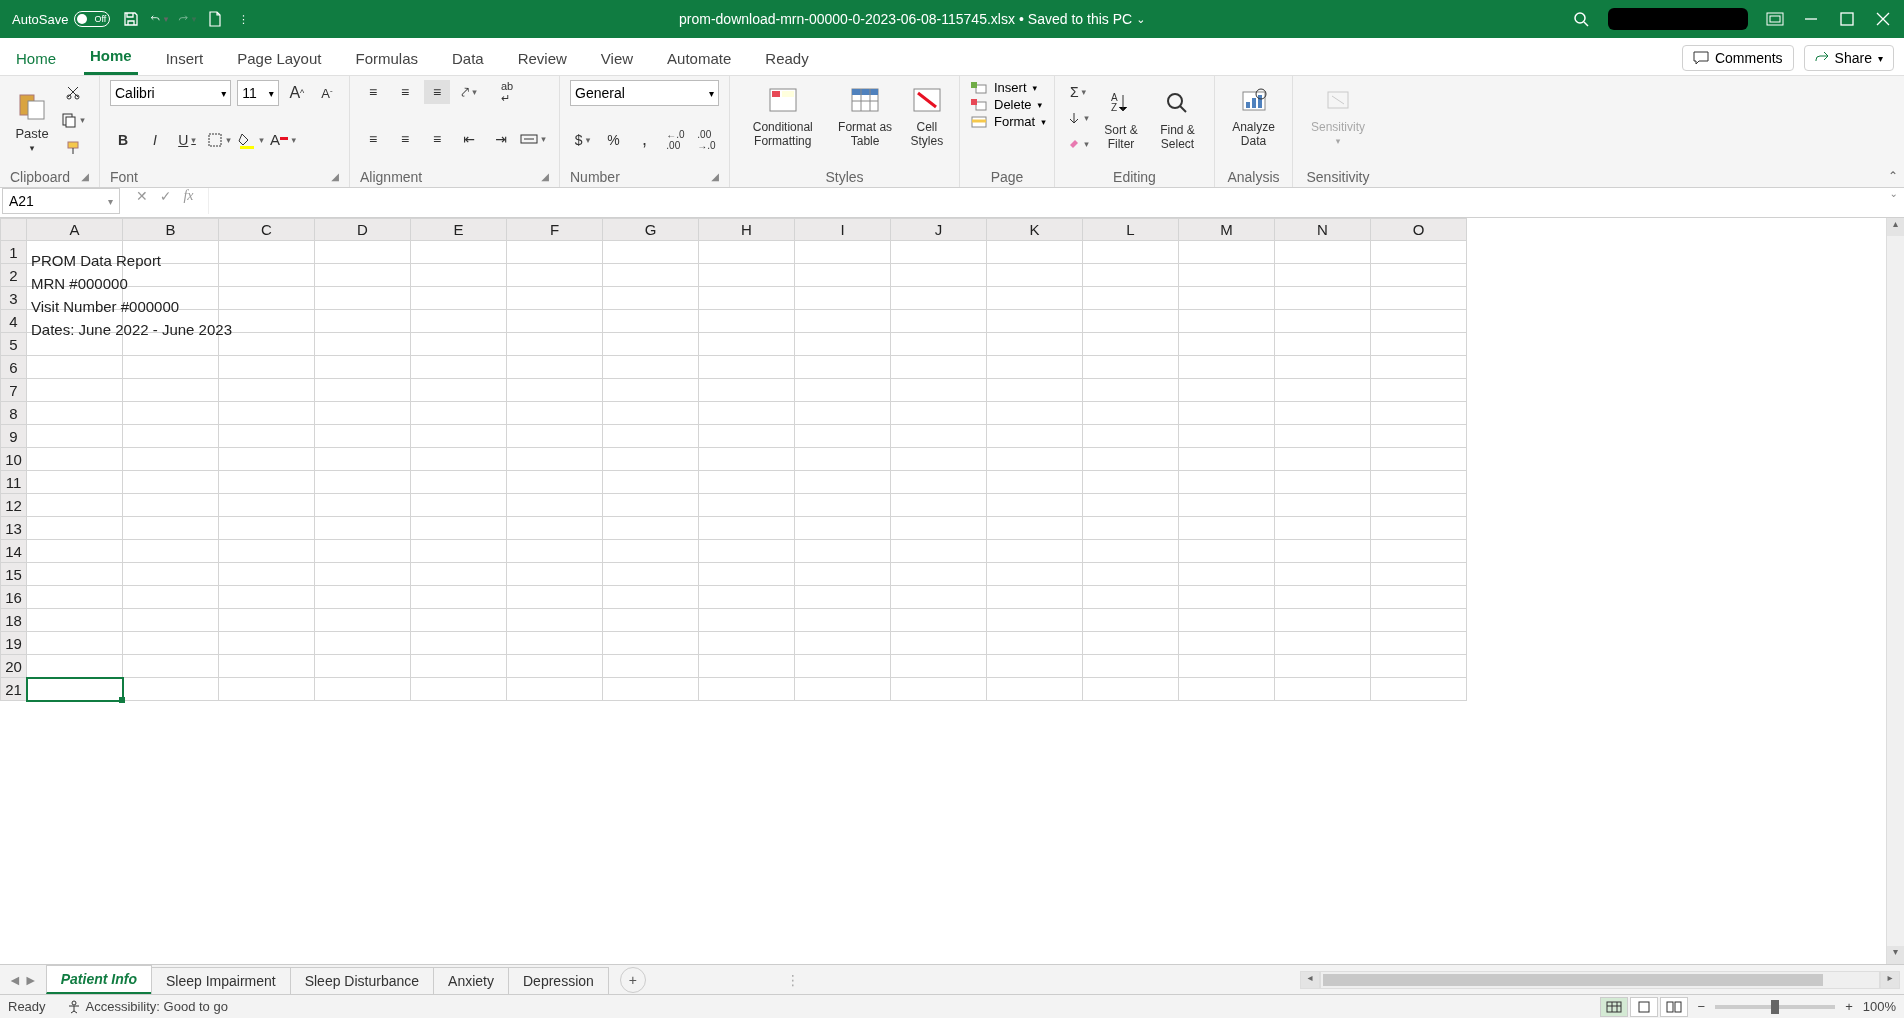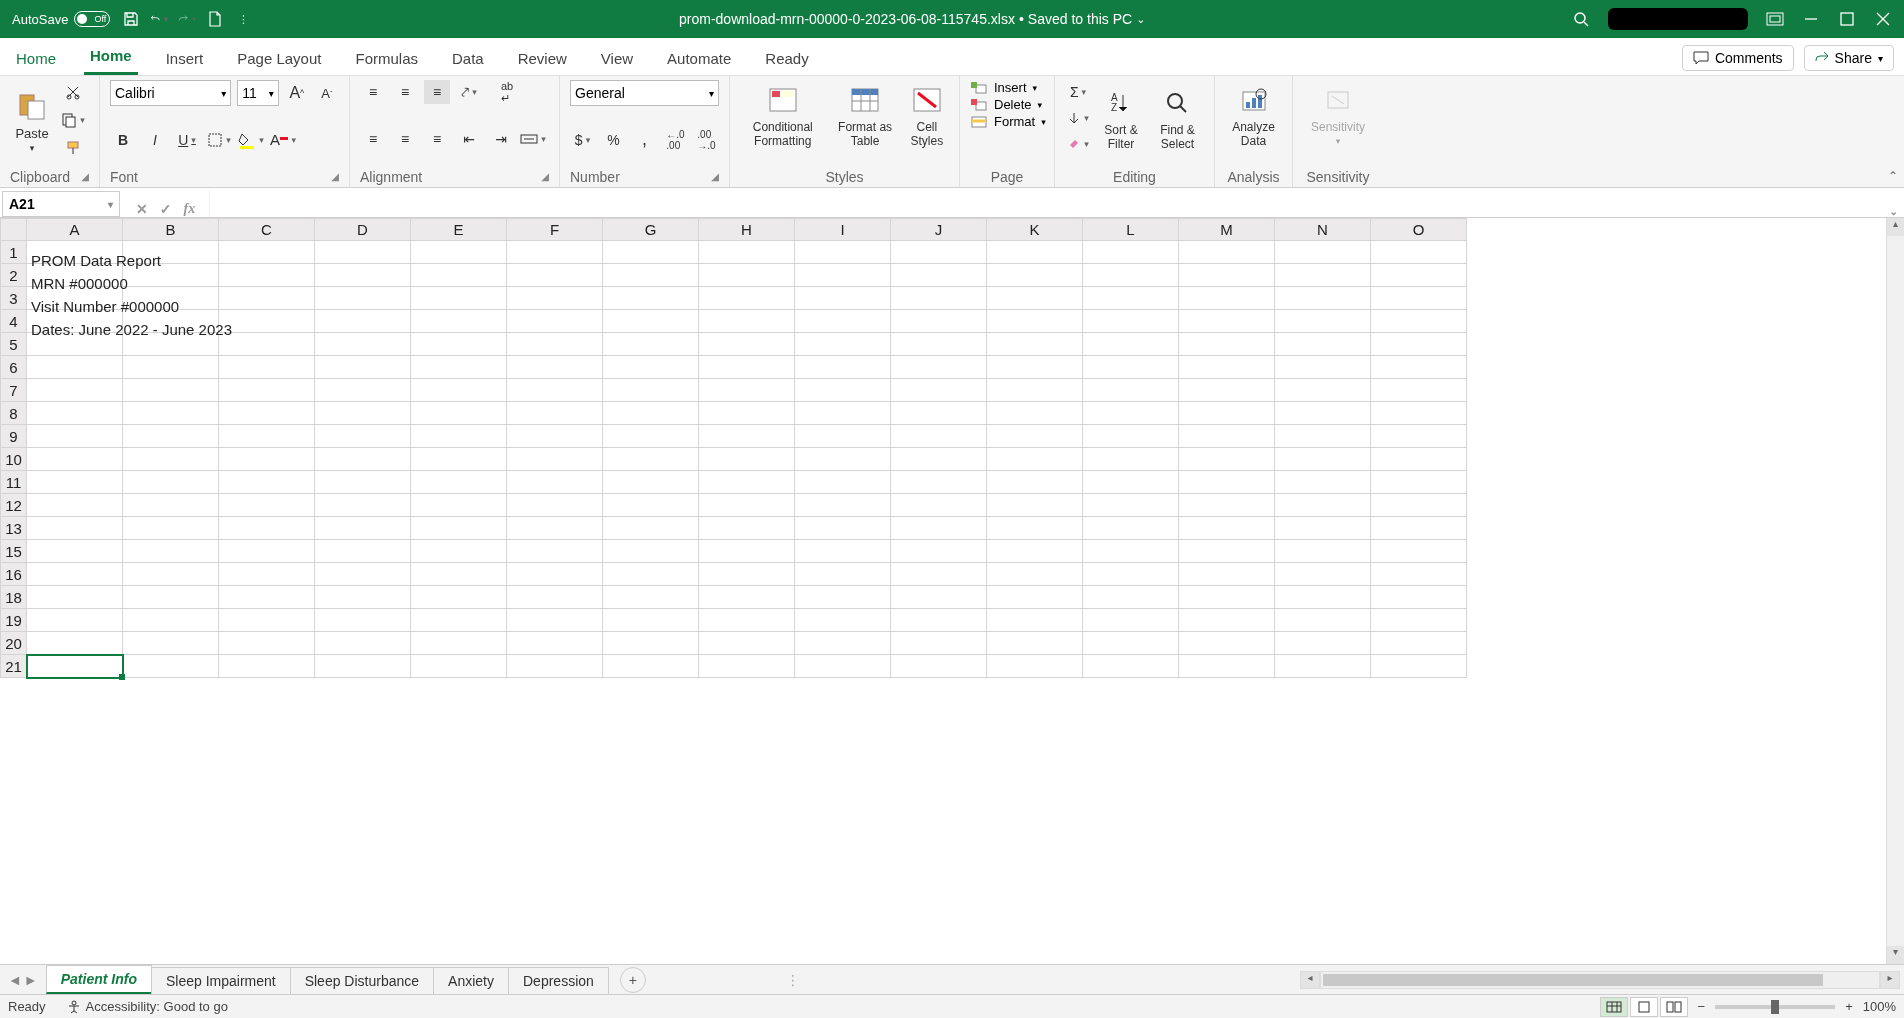--- a/index.html
+++ b/index.html
@@ -33,21 +33,21 @@
   .btn-big { display:flex; flex-direction:column; align-items:center; gap:2px; font-size:13px; color:#333; padding:2px 4px; }
   .btn-big .ico { width:36px; height:36px; display:flex; align-items:center; justify-content:center; }
   .row { display:flex; align-items:center; gap:6px; }
   .mini { width:26px; height:24px; display:flex; align-items:center; justify-content:center; color:#333; }
   .sel { height:26px; border:1px solid #bbb; background:#fff; padding:0 4px; font-size:14px; display:flex; align-items:center; }
   .caret::after { content:"▾"; font-size:9px; color:#666; margin-left:3px; }
   .grp-bottom { display:flex; justify-content:space-between; align-items:center; }
   .collapse-caret { position:absolute; right:6px; bottom:4px; font-size:12px; color:#666; }
 
   
-  .formula-bar { height: 30px; border-bottom:1px solid #d0d0d0; display:flex; align-items:flex-end;font-weight:bold; }
+  .formula-bar { height: 30px; border-bottom:1px solid #d0d0d0; display:flex; align-items:flex-start; }
   .name-box { width:118px; height:26px; border:1px solid #ccc; margin:0 2px; display:flex; align-items:center; padding:0 6px; font-size:14px; justify-content:space-between; }
   .fb-btns { display:flex; gap:12px; padding:0 14px; color:#999; align-items:center; }
   .fx { font-style:italic; font-family: "Times New Roman", serif; }
   .formula-input { flex:1; height:26px; border-left:1px solid #eee; padding:0 8px; }
 
   
   .grid-wrap { position:relative; height: calc(1018px - 38px - 38px - 112px - 30px - 30px - 24px); overflow:hidden; background:#fff; }
   table.grid { border-collapse:collapse; table-layout:fixed; }
   .grid th, .grid td { border:1px solid #d4d4d4; font-weight:400; font-size:15px; color:#222; }
   .grid thead th { background:#eceaea; text-align:center; height:22px; }
@@ -742,20 +742,38 @@
           <td class="colOther page-break" style=""></td>
           <td class="colOther" style=""></td>
           <td class="colOther" style=""></td>
           <td class="colOther" style=""></td>
           <td class="colOther" style=""></td>
           <td class="colOther" style=""></td>
           <td class="colOther" style=""></td>
           <td class="colOther" style=""></td>
         </tr>
         <tr>
+          <td class="rowhdr">14</td>
+          <td class="colA" style=""></td>
+          <td class="colOther" style=""></td>
+          <td class="colOther" style=""></td>
+          <td class="colOther" style=""></td>
+          <td class="colOther" style=""></td>
+          <td class="colOther" style=""></td>
+          <td class="colOther" style=""></td>
+          <td class="colOther page-break" style=""></td>
+          <td class="colOther" style=""></td>
+          <td class="colOther" style=""></td>
+          <td class="colOther" style=""></td>
+          <td class="colOther" style=""></td>
+          <td class="colOther" style=""></td>
+          <td class="colOther" style=""></td>
+          <td class="colOther" style=""></td>
+        </tr>
+        <tr>
           <td class="rowhdr">15</td>
           <td class="colA" style=""></td>
           <td class="colOther" style=""></td>
           <td class="colOther" style=""></td>
           <td class="colOther" style=""></td>
           <td class="colOther" style=""></td>
           <td class="colOther" style=""></td>
           <td class="colOther" style=""></td>
           <td class="colOther page-break" style=""></td>
           <td class="colOther" style=""></td>

